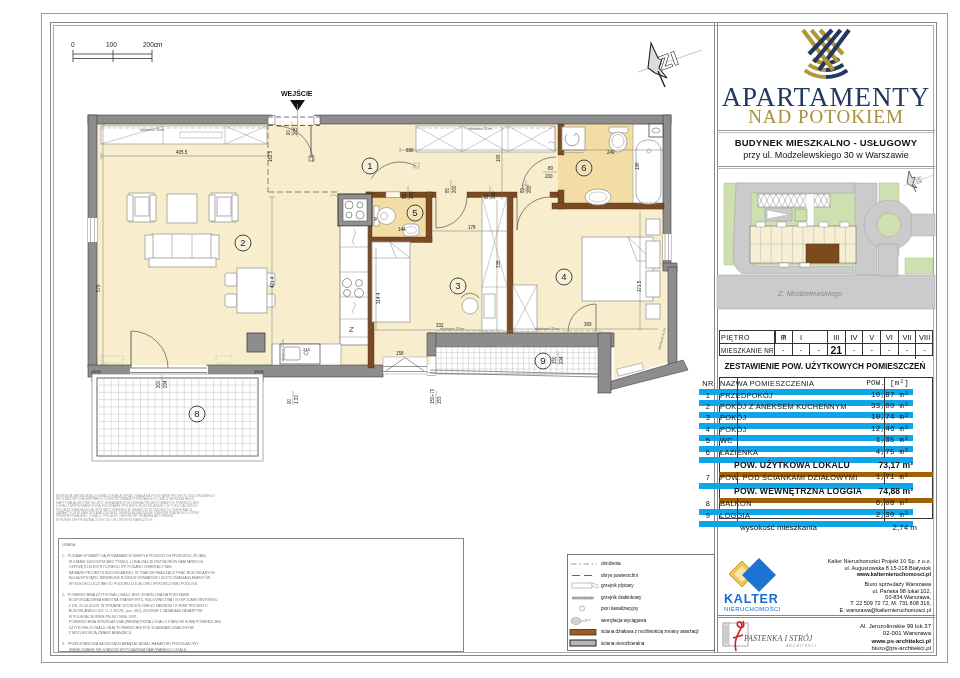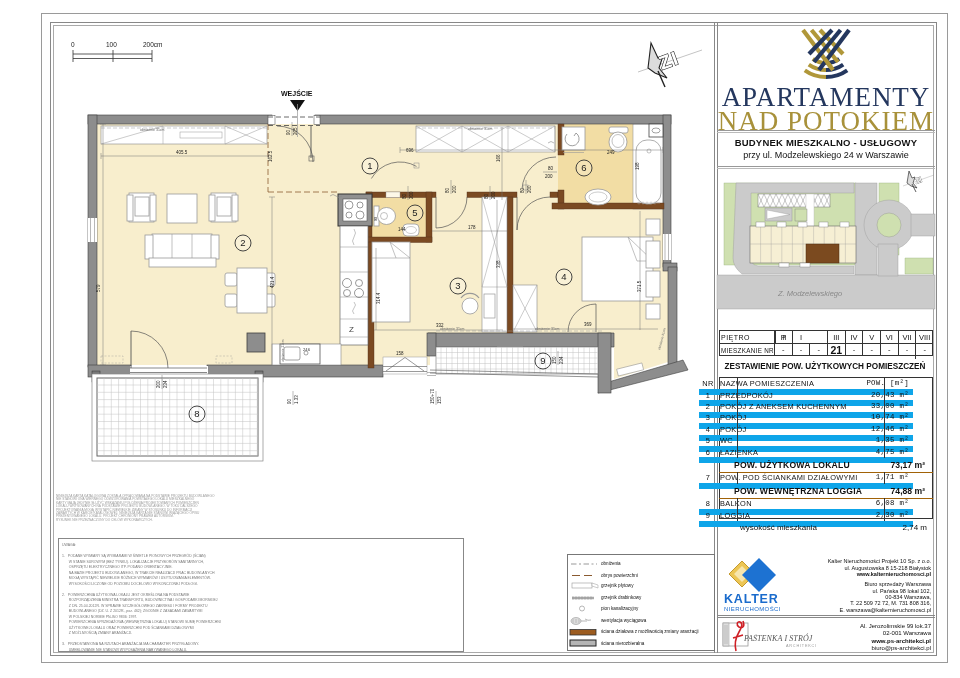--- a/index.html
+++ b/index.html
@@ -1,23 +1,23 @@
 <!DOCTYPE html>
 <html><head>
 <meta charset="utf-8">
 <style>
 html,body{margin:0;padding:0;width:960px;height:678px;background:#fff;font-family:"Liberation Sans",sans-serif;overflow:hidden;}
 .abs{position:absolute;}
 .trow{left:699px;width:214px;border-bottom:6px solid #0ea5e9;font-size:7.4px;letter-spacing:0.3px;color:#111;}
 .trow .tnr{position:absolute;left:0;top:1.5px;width:18px;text-align:center;}
 .trow .tname{position:absolute;left:21px;top:1.5px;letter-spacing:0.3px;}
 .trow .tval{position:absolute;right:4px;top:1.5px;font-family:Liberation Mono, monospace;}
-.trowb{left:719px;width:214px;border-bottom:1px solid #a16207;color:#111;}
+.trowb{left:719px;width:214px;border-bottom:5px solid #a16207;color:#111;}
 .tnameb{position:absolute;left:15px;top:3px;font-size:8.6px;font-weight:bold;letter-spacing:0.2px;}
-.tvalb{position:absolute;right:8px;top:3px;font-size:8.6px;font-weight:bold;}
+.tvalb{position:absolute;right:20px;top:3px;font-size:8.6px;font-weight:bold;}
 .fcell{border-left:1px solid #333;text-align:center;font-size:7.5px;color:#111;padding-top:2.5px;box-sizing:border-box;}
 .tiny{font-size:6.4px;line-height:6.9px;color:#9a9a9a;transform:scale(0.5);transform-origin:0 0;white-space:nowrap;}
 .tinyk{font-size:11px;line-height:13.2px;color:#111;transform:scale(0.5);transform-origin:100% 0;white-space:nowrap;text-align:right;}
 </style>
 </head>
 <body>
 <div id="sheet">
 
 <div class="abs" style="left:41px;top:13px;width:905px;height:648px;border:1px solid #9a9a9a;"></div>
 
@@ -482,27 +482,27 @@
 <path d="M849,30 L819,70"></path>
           <path d="M840.5,30 L814,62"></path>
           <path d="M832,30 L809,54"></path>
 </g>
 <path d="M824.5,58.5 L831,67.2" stroke="#b09739" stroke-width="4.2"></path>
 </g>
 </svg>
 
 <div class="abs" style="left:717px;top:82px;width:218px;text-align:center;font-family:'Liberation Serif',serif;font-size:27px;color:#24375e;letter-spacing:1px;">APARTAMENTY</div>
 
-<div class="abs" style="left:717px;top:106px;width:218px;text-align:center;font-family:'Liberation Serif',serif;font-size:27px;color:#a8913a;letter-spacing:1px;">NAD POTOKIEM</div>
+<div class="abs" style="left:717px;top:106px;width:218px;text-align:center;font-family:'Liberation Serif',serif;font-size:19px;color:#a8913a;letter-spacing:1px;">NAD POTOKIEM</div>
 
 <div class="abs" style="left:717px;top:130px;width:218px;height:1px;background:#999;"></div>
 <div class="abs" style="left:717px;top:132px;width:218px;height:1px;background:#bbb;"></div>
 
 <div class="abs" style="left:717px;top:137px;width:218px;text-align:center;font-size:9.5px;font-weight:bold;color:#111;letter-spacing:0.2px;">BUDYNEK MIESZKALNO - USŁUGOWY</div>
-<div class="abs" style="left:717px;top:150px;width:218px;text-align:center;font-size:9px;color:#111;">przy ul. Modzelewskiego 24 w Warszawie</div>
+<div class="abs" style="left:717px;top:150px;width:218px;text-align:center;font-size:9px;color:#111;">przy ul. Modzelewskiego 30 w Warszawie</div>
 <div class="abs" style="left:717px;top:166px;width:218px;height:1px;background:#999;"></div>
 <div class="abs" style="left:717px;top:168px;width:218px;height:1px;background:#bbb;"></div>
 
 <div class="abs" style="left:719px;top:330px;width:214px;height:25.5px;border:1px solid #333;box-sizing:border-box;"></div>
 <div class="abs" style="left:719px;top:342.5px;width:214px;height:1px;background:#333;"></div>
 <div class="abs" style="left:721px;top:333.5px;font-size:7px;color:#111;letter-spacing:0.5px;">PIĘTRO</div>
 <div class="abs" style="left:721px;top:347px;font-size:6.3px;color:#111;letter-spacing:0.3px;">MIESZKANIE  NR</div>
 <div class="abs fcell" style="left:774.0px;top:330px;width:17.7px;height:12.5px;">P</div>
 <div class="abs fcell" style="left:774.0px;top:342.5px;width:17.7px;height:13px;">-</div>
 <div class="abs fcell" style="left:791.7px;top:330px;width:17.7px;height:12.5px;">I</div>
@@ -526,21 +526,21 @@
 
 <div class="abs" style="left:719px;top:377px;width:214px;height:142px;border:1px solid #333;box-sizing:border-box;"></div>
 <div class="abs trow" style="top:377px;height:12px;">
       <span class="tnr">NR</span>
       <span class="tname">NAZWA  POMIESZCZENIA</span>
       <span class="tval">POW. [m²]</span>
     </div>
 <div class="abs trow" style="top:389.0px;height:11.4px;">
       <span class="tnr">1</span>
       <span class="tname">PRZEDPOKÓJ</span>
-      <span class="tval">20,43 m²</span>
+      <span class="tval">10,87 m²</span>
     </div>
 <div class="abs trow" style="top:400.4px;height:11.4px;">
       <span class="tnr">2</span>
       <span class="tname">POKÓJ Z ANEKSEM KUCHENNYM</span>
       <span class="tval">33,00 m²</span>
     </div>
 <div class="abs trow" style="top:411.8px;height:11.4px;">
       <span class="tnr">3</span>
       <span class="tname">POKÓJ</span>
       <span class="tval">10,74 m²</span>
@@ -576,21 +576,21 @@
 <div class="abs trow" style="top:497.8px;height:11.4px;">
       <span class="tnr">8</span>
       <span class="tname">BALKON</span>
       <span class="tval">6,08 m²</span>
     </div>
 <div class="abs trow" style="top:509.2px;height:11.4px;">
       <span class="tnr">9</span>
       <span class="tname">LOGGIA</span>
       <span class="tval">2,30 m²</span>
     </div>
-<div class="abs" style="top:522.6px;left:740px;width:193px;height:12px;font-size:8px;color:#111;">wysokość  mieszkania<span style="position:absolute;right:6px;margin-left:12px;">2,74 m</span></div>
+<div class="abs" style="top:522.6px;left:740px;width:193px;height:12px;font-size:8px;color:#111;">wysokość  mieszkania<span style="position:absolute;right:16px;margin-left:12px;">2,74 m</span></div>
 
 <div class="abs" style="left:737px;top:377px;width:1px;height:81px;background:#333;"></div>
 <div class="abs" style="left:884px;top:377px;width:1px;height:81px;background:#333;"></div>
 <div class="abs" style="left:737px;top:472.4px;width:1px;height:11.4px;background:#333;"></div>
 <div class="abs" style="left:884px;top:472.4px;width:1px;height:11.4px;background:#333;"></div>
 <div class="abs" style="left:737px;top:498.3px;width:1px;height:22.8px;background:#333;"></div>
 <div class="abs" style="left:884px;top:498.3px;width:1px;height:22.8px;background:#333;"></div>
 
 <div class="abs" style="left:531px;top:558px;width:400px;">
       <div class="tinyk">Kalter Nieruchomości Projekt 10 Sp. z o.o.<br>ul. Augustowska 8 15-218 Białystok<br><b>www.kalternieruchomosci.pl</b></div>

